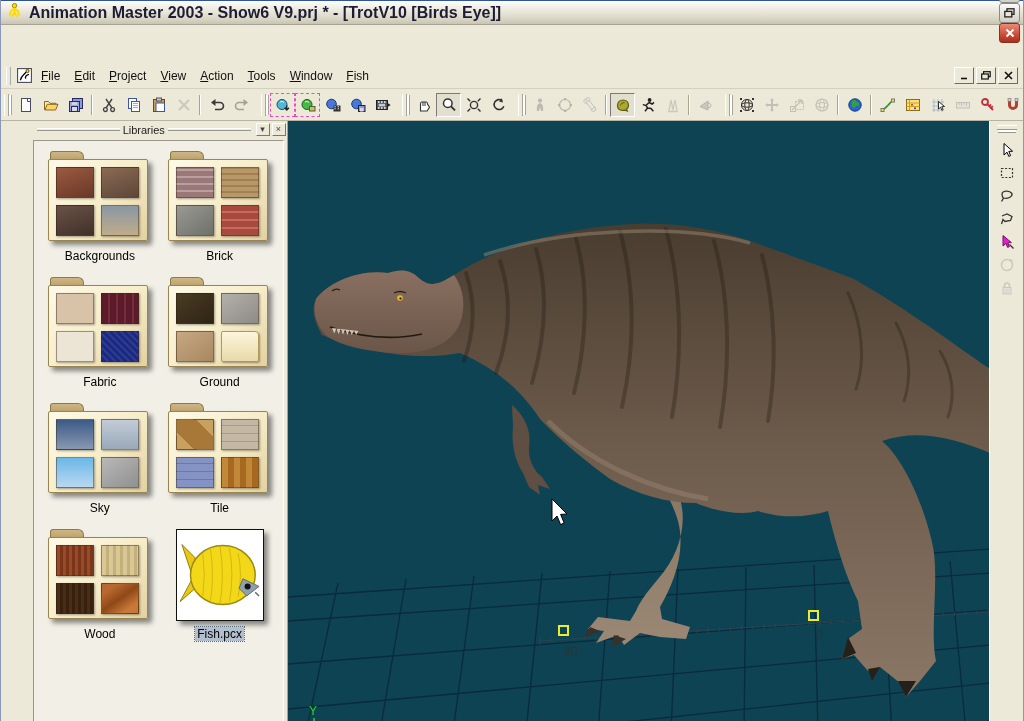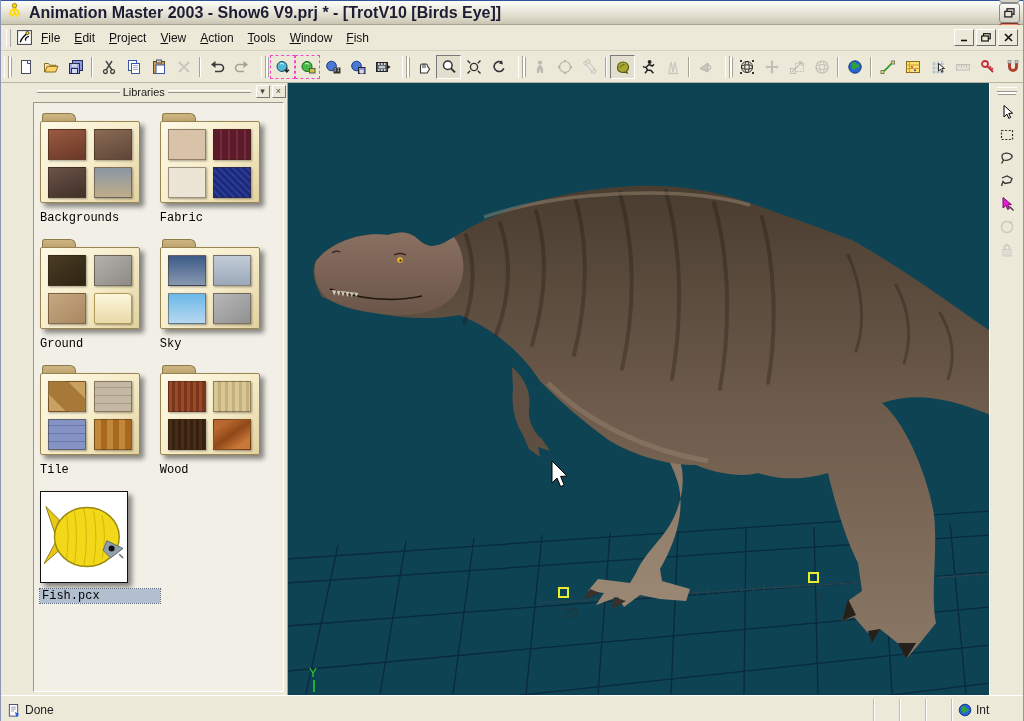--- a/index.html
+++ b/index.html
@@ -12,21 +12,21 @@
     background:linear-gradient(180deg,#fdfdfa 0%,#eceade 40%,#d8d4c4 80%,#c9c4b2 100%);
     border-top:1px solid #30549a;border-bottom:1px solid #a8a494;}
   #title-text{font-size:16px;font-weight:bold;color:#1c1c34;margin-left:6px;flex:1;
     white-space:nowrap;overflow:hidden;}
   .tbn{width:21px;height:20px;margin-left:2px;border-radius:3px;display:flex;
     align-items:center;justify-content:center;border:1px solid #8a8a8a;
     background:linear-gradient(180deg,#fbfbf8,#d2cfc2);}
   .tbn.close{background:linear-gradient(180deg,#ee8a74,#c44230 70%,#a83020);border-color:#8a3020;}
   
   #menubar{height:26px;display:flex;align-items:center;padding:4px 2px;
-    background:#ece9d8;border-bottom:1px solid #d4d0c0;position:relative;}
+    background:#ece9d8;border-bottom:1px solid #d4d0c0;position:relative;margin-top:38px;}
   #menubar::before{content:"";width:3px;height:18px;margin:0 3px;
     border-left:1px solid #fff;border-right:1px solid #aaa;}
   #menu-doc-icon{width:20px;height:20px;display:flex;align-items:center;justify-content:center;}
   .menu-item{font-size:12px;color:#111;padding:4px 7px;cursor:default;}
   .menu-item::first-letter{text-decoration:underline;}
   #child-btns{margin-left:auto;display:flex;gap:2px;padding-right:3px;}
   .cbn{width:20px;height:17px;background:#ece9d8;display:flex;align-items:center;
     justify-content:center;border:1px solid;border-color:#fff #6a6a6a #6a6a6a #fff;}
   
   #toolbar{height:32px;display:flex;align-items:center;background:#ece9d8;
@@ -59,21 +59,21 @@
     display:flex;align-items:center;justify-content:center;color:#333;
     background:linear-gradient(180deg,#f4f2e8,#d8d4c4);border:1px solid #b0ac9c;}
   #lib-path{height:14px;margin-top:2px;background:#e4e1d2;border:1px solid;border-color:#9a9688 #fff #fff #9a9688;}
   #lib-up{width:40px;height:40px;margin-left:4px;display:flex;flex-direction:column;align-items:center;
     justify-content:center;font-size:11px;color:#9a9688;background:#ece9d8;
     border:1px solid;border-color:#fff #9a9688 #9a9688 #fff;}
   #lib-up svg{width:18px;height:14px;opacity:.5;filter:grayscale(1);}
   #lib-list{flex:1;margin:3px;border:1px solid;border-color:#9a9688 #fff #fff #9a9688;
     background:#f1efe6;display:grid;grid-template-columns:1fr 1fr;align-content:start;
     padding:10px 4px 0 6px;row-gap:14px;overflow:hidden;}
-  .lib-item{display:flex;flex-direction:column;font-family:Liberation Mono, monospace;}
+  .lib-item{display:flex;flex-direction:column;align-items:center;}
   .folder{position:relative;width:104px;height:92px;}
   .folder .tab{position:absolute;left:2px;top:0;width:34px;height:12px;
     background:linear-gradient(180deg,#cdb584,#b89c64);border:1px solid #8d7a46;border-bottom:none;border-radius:3px 6px 0 0;}
   .folder .bodyf{position:absolute;left:0;top:8px;width:100px;height:82px;
     background:linear-gradient(135deg,#fefae8 0%,#f6ecc8 55%,#e3d2a0 100%);
     border:1px solid #9a8450;border-radius:2px;box-shadow:4px 4px 5px rgba(0,0,0,.45);}
   .thumbs{position:absolute;left:8px;top:16px;width:86px;height:70px;display:grid;
     grid-template-columns:1fr 1fr;gap:5px;}
   .swatch{width:38px;height:31px;border:1px solid rgba(60,40,20,.45);box-shadow:1px 1px 2px rgba(0,0,0,.35);}
   .swatch.mini-folder{background:linear-gradient(180deg,#fdf6dc,#e8d9a8);border:1px solid #b09a5a;border-radius:2px 4px 2px 2px;}
@@ -444,20 +444,33 @@
               <div class="tab"></div>
               <div class="bodyf"></div>
             <div class="thumbs">
                 <div class="swatch" style="background: linear-gradient(160deg, rgb(154, 90, 64), rgb(106, 56, 40));"></div>
                 <div class="swatch" style="background: linear-gradient(160deg, rgb(138, 106, 82), rgb(94, 70, 58));"></div>
                 <div class="swatch" style="background: linear-gradient(160deg, rgb(106, 82, 72), rgb(64, 48, 40));"></div>
                 <div class="swatch" style="background: linear-gradient(rgb(138, 151, 164), rgb(192, 172, 138));"></div>
               </div>
             </div>
           <div class="lib-label">Backgrounds</div>
+        </div>
+        <div class="lib-item">
+          <div class="folder">
+              <div class="tab"></div>
+              <div class="bodyf"></div>
+            <div class="thumbs">
+                <div class="swatch" style="background: repeating-linear-gradient(0deg, rgb(154, 120, 120) 0px, rgb(154, 120, 120) 5px, rgb(184, 160, 160) 5px, rgb(184, 160, 160) 7px);"></div>
+                <div class="swatch" style="background: repeating-linear-gradient(0deg, rgb(184, 152, 104) 0px, rgb(184, 152, 104) 4px, rgb(160, 128, 80) 4px, rgb(160, 128, 80) 6px);"></div>
+                <div class="swatch" style="background: linear-gradient(145deg, rgb(154, 154, 148), rgb(112, 112, 106));"></div>
+                <div class="swatch" style="background: repeating-linear-gradient(0deg, rgb(168, 74, 64) 0px, rgb(168, 74, 64) 6px, rgb(200, 106, 90) 6px, rgb(200, 106, 90) 8px);"></div>
+              </div>
+            </div>
+          <div class="lib-label">Brick</div>
         </div>
         <div class="lib-item">
           <div class="folder">
               <div class="tab"></div>
               <div class="bodyf"></div>
             <div class="thumbs">
                 <div class="swatch" style="background: rgb(216, 194, 168);"></div>
                 <div class="swatch" style="background: repeating-linear-gradient(90deg, rgb(90, 28, 42) 0px, rgb(90, 28, 42) 6px, rgb(122, 42, 58) 6px, rgb(122, 42, 58) 8px);"></div>
                 <div class="swatch" style="background: rgb(236, 228, 212);"></div>
                 <div class="swatch" style="background: repeating-linear-gradient(45deg, rgb(28, 42, 120) 0px, rgb(28, 42, 120) 3px, rgb(42, 58, 152) 3px, rgb(42, 58, 152) 5px);"></div>

